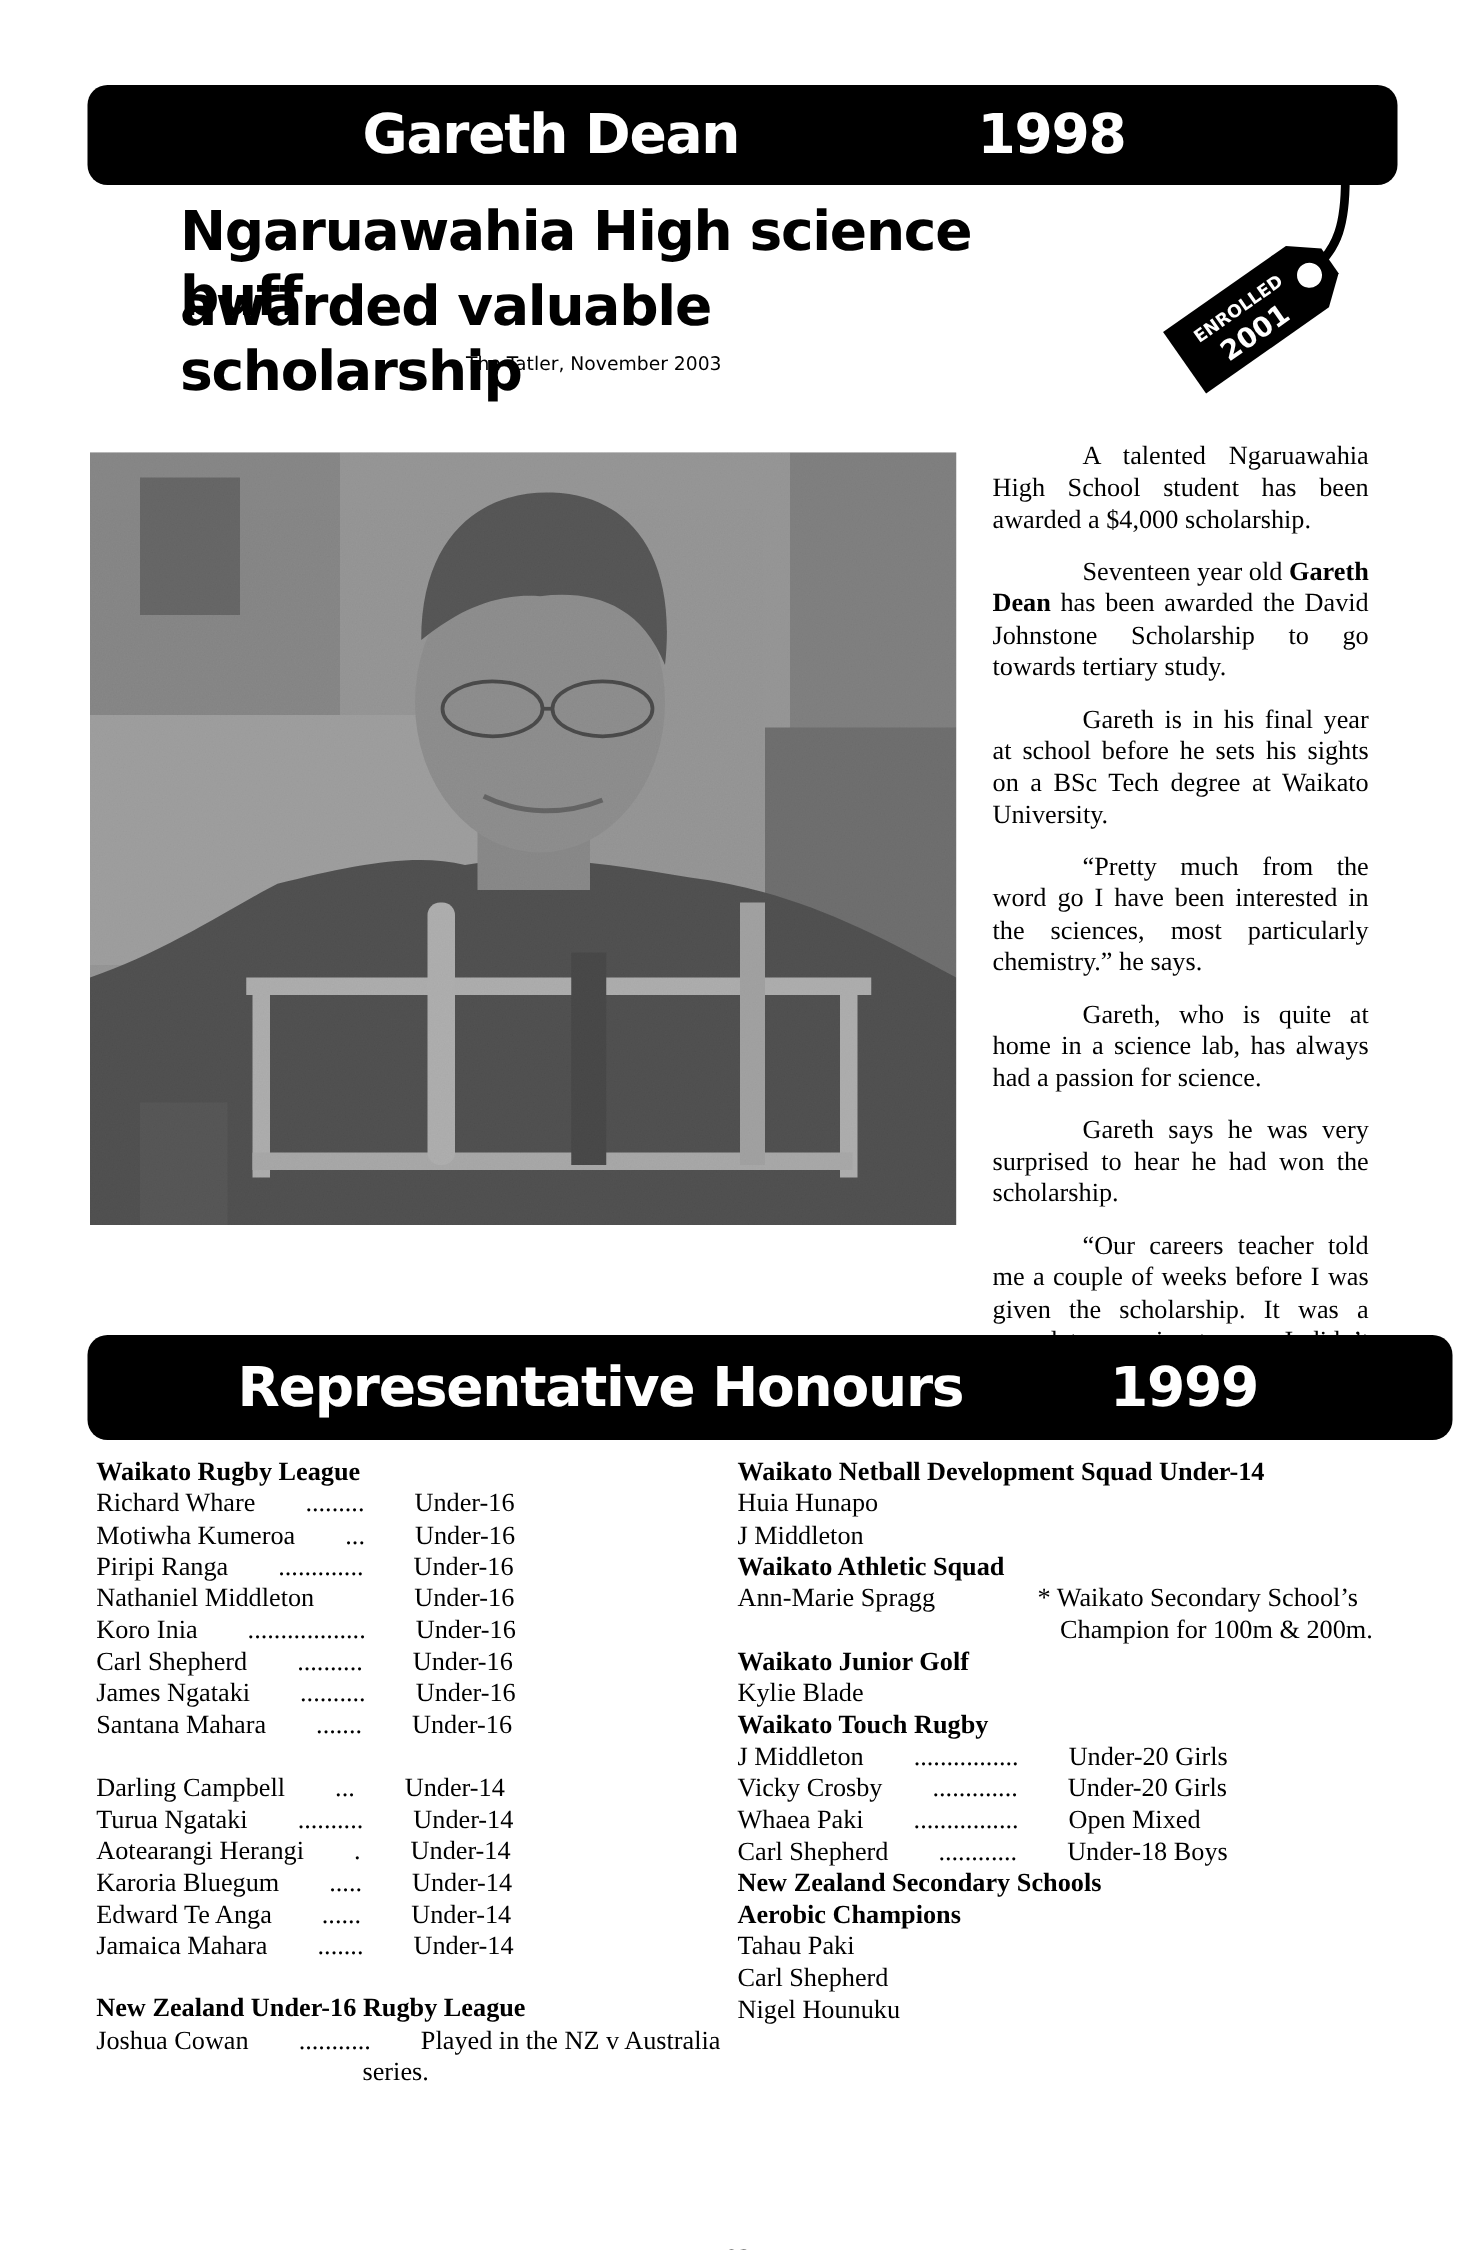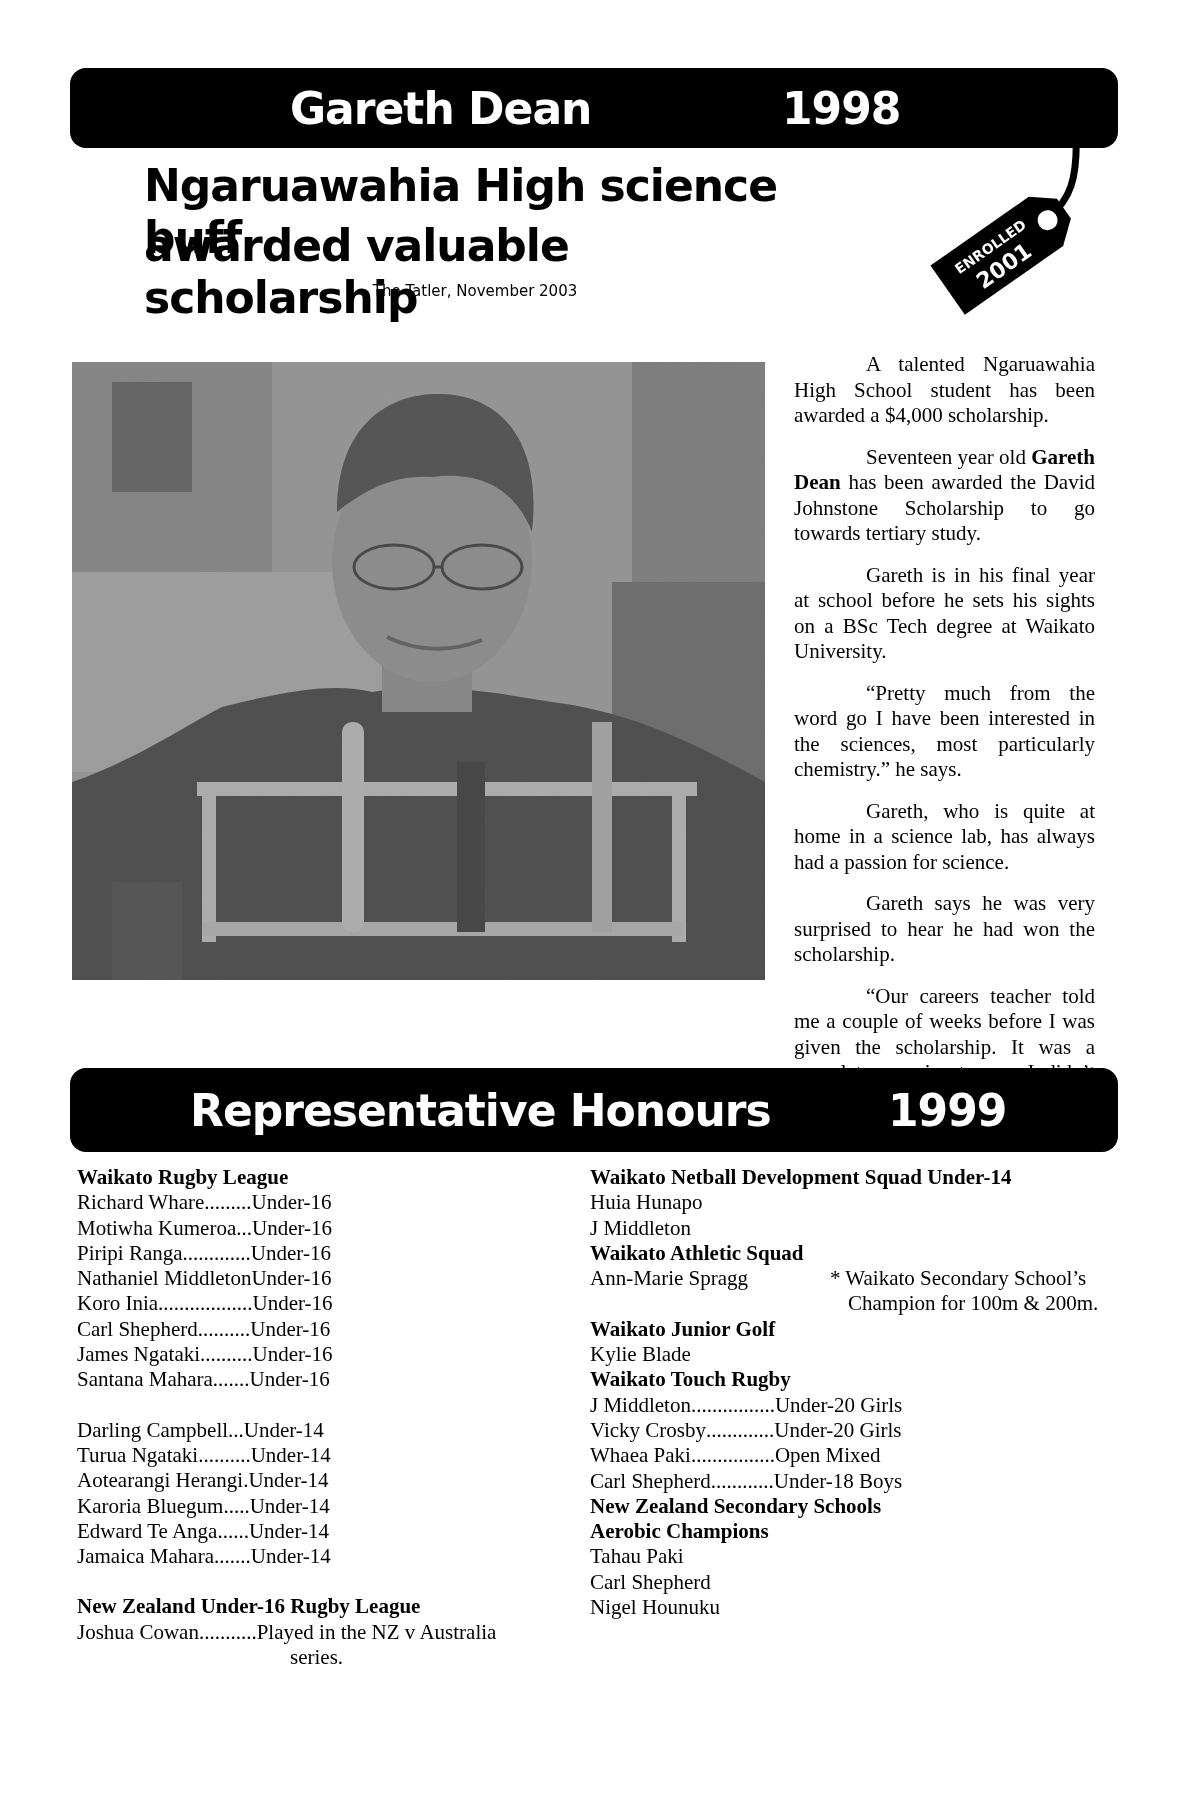--- a/index.html
+++ b/index.html
@@ -3,21 +3,21 @@
 <meta charset="utf-8">
 <style>
   html, body { margin:0; padding:0; background:#ffffff; }
   body { width:1181px; height:1800px; position:relative; overflow:hidden; color:#000; }
   .banner { position:absolute; left:70px; width:1048px; background:#000; border-radius:16px; color:#fff;
             font-family:"DejaVu Sans", sans-serif; font-weight:bold; }
   .banner .t { position:absolute; top:50%; transform:translateY(-50%); white-space:nowrap; letter-spacing:-1px; }
   #b1 { top:68px; height:80px; }
   #b1 .name { left:220px; font-size:44px; }
   #b1 .year { left:712px; font-size:44px; }
-  #b2 { top:1068px; height:84px; }
+  #b2 { top:1068px; height:84px;padding-left:44px; }
   #b2 .name { left:120px; font-size:44px; }
   #b2 .year { left:818px; font-size:44px; }
 
   .headline { position:absolute; left:144px; width:650px; text-align:left; font-family:"DejaVu Sans", sans-serif;
               font-weight:bold; font-size:44px; line-height:52px; letter-spacing:-1px; }
   .source { position:absolute; left:150px; width:650px; top:282px; text-align:center;
             font-family:"DejaVu Sans", sans-serif; font-size:15px; }
 
   .tag-wrap { position:absolute; left:900px; top:140px; width:230px; height:190px; }
 
@@ -25,21 +25,21 @@
 
   .article { position:absolute; left:778px; top:336px; width:333px; font-family:"Liberation Serif", serif;
              font-size:21px; line-height:25.5px; text-align:justify; }
   .article p { margin:16px; text-indent:72px; }
   .article b { font-weight:bold; }
 
   .col { position:absolute; font-family:"Liberation Serif", serif; font-size:21px; line-height:25.3px; }
   #colL { left:77px; top:1165px; width:500px; }
   #colR { left:590px; top:1165px; width:520px; }
   .h { font-weight:bold; }
-  .row { display:flex; white-space:nowrap; }
+  .row { display:flex; white-space:nowrap;gap:40px; }
   .row .nm { display:inline-block; }
   .row .dots { display:inline-block; }
   .row .val { display:inline-block; }
   .gap { height:25px; }
   .note { display:flex; }
   .note .who { width:240px; flex-shrink:0; }
   .note .txt { flex:1; }
   .note .txt div { padding-left:18px; text-indent:-18px; }
 
   .pageno { position:absolute; left:0; width:1181px; top:1748px; text-align:center;

